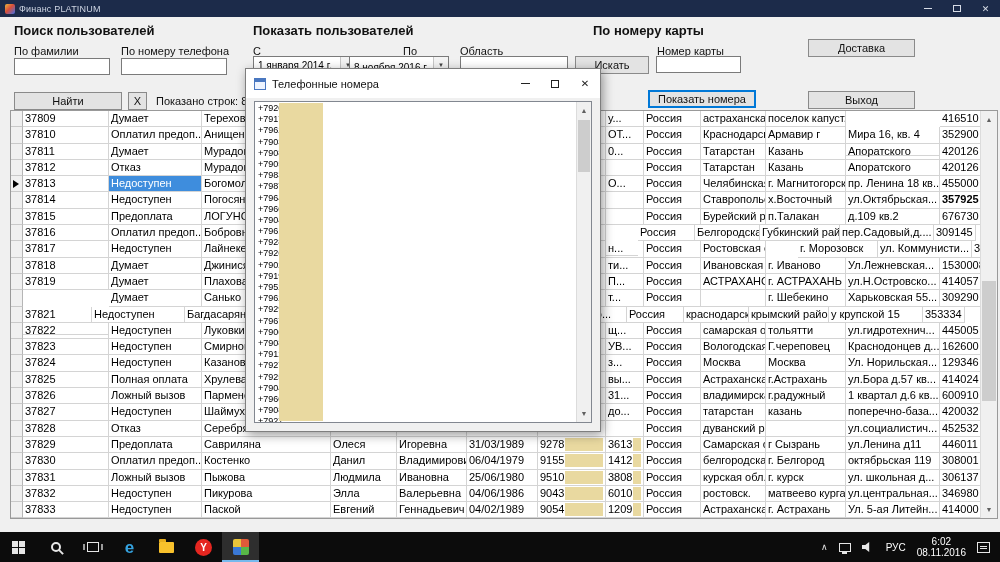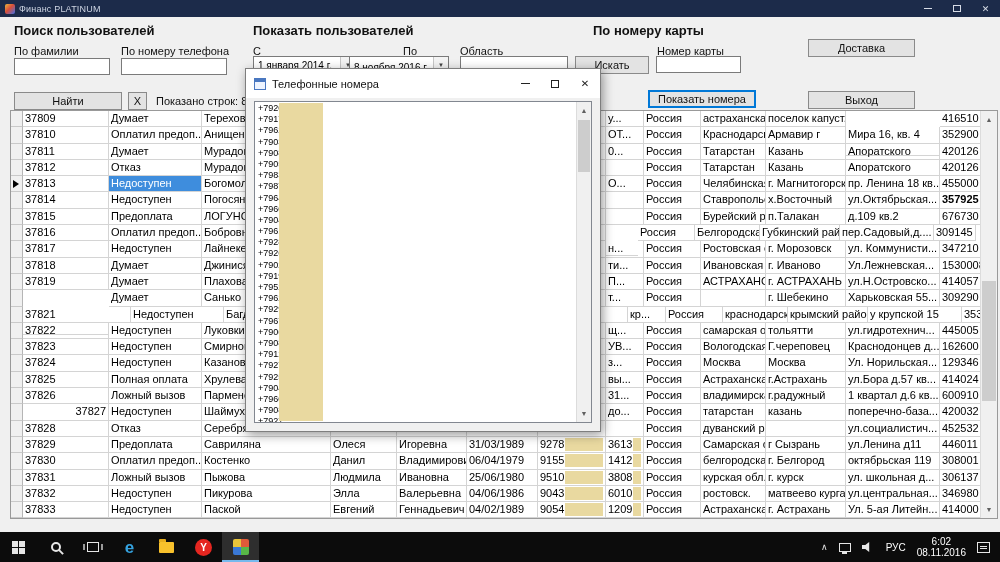--- a/index.html
+++ b/index.html
@@ -270,21 +270,21 @@
           <div class="cell" style="width: 86px;">37817</div>
           <div class="cell" style="width: 93px;">Недоступен</div>
           <div class="cell" style="width: 129px;">Лайнекер</div>
           <div class="cell" style="width: 66px;"></div>
           <div class="cell" style="width: 70px;"></div>
           <div class="cell" style="width: 71px;"></div>
           <div class="cell" style="width: 68px;"></div>
           <div class="cell" style="width: 38px;">н...</div>
           <div class="cell" style="width: 57px;">Россия</div>
           <div class="cell" style="width: 65px;">Ростовская обл.</div>
-          <div class="cell" style="width: 80px;">г. Морозовск</div>
+          <div class="cell" style="width: 80px; margin-left: 32px;">г. Морозовск</div>
           <div class="cell" style="width: 94px;">ул. Коммунисти...</div>
           <div class="cell" style="width: 42px;">347210</div>
         </div>
         <div class="grid-row">
           <div class="rowhdr"></div>
           <div class="cell" style="width: 86px;">37818</div>
           <div class="cell" style="width: 93px;">Думает</div>
           <div class="cell" style="width: 129px;">Джинисян</div>
           <div class="cell" style="width: 66px;"></div>
           <div class="cell" style="width: 70px;"></div>
@@ -324,21 +324,21 @@
           <div class="cell" style="width: 68px;"></div>
           <div class="cell" style="width: 38px;">т...</div>
           <div class="cell" style="width: 57px;">Россия</div>
           <div class="cell" style="width: 65px;"></div>
           <div class="cell" style="width: 80px;">г. Шебекино</div>
           <div class="cell" style="width: 94px;">Харьковская 55...</div>
           <div class="cell" style="width: 42px;">309290</div>
         </div>
         <div class="grid-row">
           <div class="rowhdr"></div>
-          <div class="cell" style="width: 108px;">37821</div>
+          <div class="cell" style="width: 69px;">37821</div>
           <div class="cell" style="width: 93px;">Недоступен</div>
           <div class="cell" style="width: 129px;">Багдасарян</div>
           <div class="cell" style="width: 66px;"></div>
           <div class="cell" style="width: 70px;"></div>
           <div class="cell" style="width: 71px;"></div>
           <div class="cell" style="width: 68px;"></div>
           <div class="cell" style="width: 38px;">кр...</div>
           <div class="cell" style="width: 57px;">Россия</div>
           <div class="cell" style="width: 65px;">краснодарский ...</div>
           <div class="cell" style="width: 80px;">крымский райо...</div>
@@ -420,21 +420,21 @@
           <div class="cell" style="width: 68px;"></div>
           <div class="cell" style="width: 38px;">31...</div>
           <div class="cell" style="width: 57px;">Россия</div>
           <div class="cell" style="width: 65px;">владимирская</div>
           <div class="cell" style="width: 80px;">г.радужный</div>
           <div class="cell" style="width: 94px;">1 квартал д.6 кв...</div>
           <div class="cell" style="width: 42px;">600910</div>
         </div>
         <div class="grid-row">
           <div class="rowhdr"></div>
-          <div class="cell" style="width: 86px; text-align: right;">37827</div>
+          <div class="cell" style="width: 86px;">37827</div>
           <div class="cell" style="width: 93px;">Недоступен</div>
           <div class="cell" style="width: 129px;">Шаймухаметов</div>
           <div class="cell" style="width: 66px;"></div>
           <div class="cell" style="width: 70px;"></div>
           <div class="cell" style="width: 71px;"></div>
           <div class="cell" style="width: 68px;"></div>
           <div class="cell" style="width: 38px;">до...</div>
           <div class="cell" style="width: 57px;">Россия</div>
           <div class="cell" style="width: 65px;">татарстан</div>
           <div class="cell" style="width: 80px;">казань</div>

